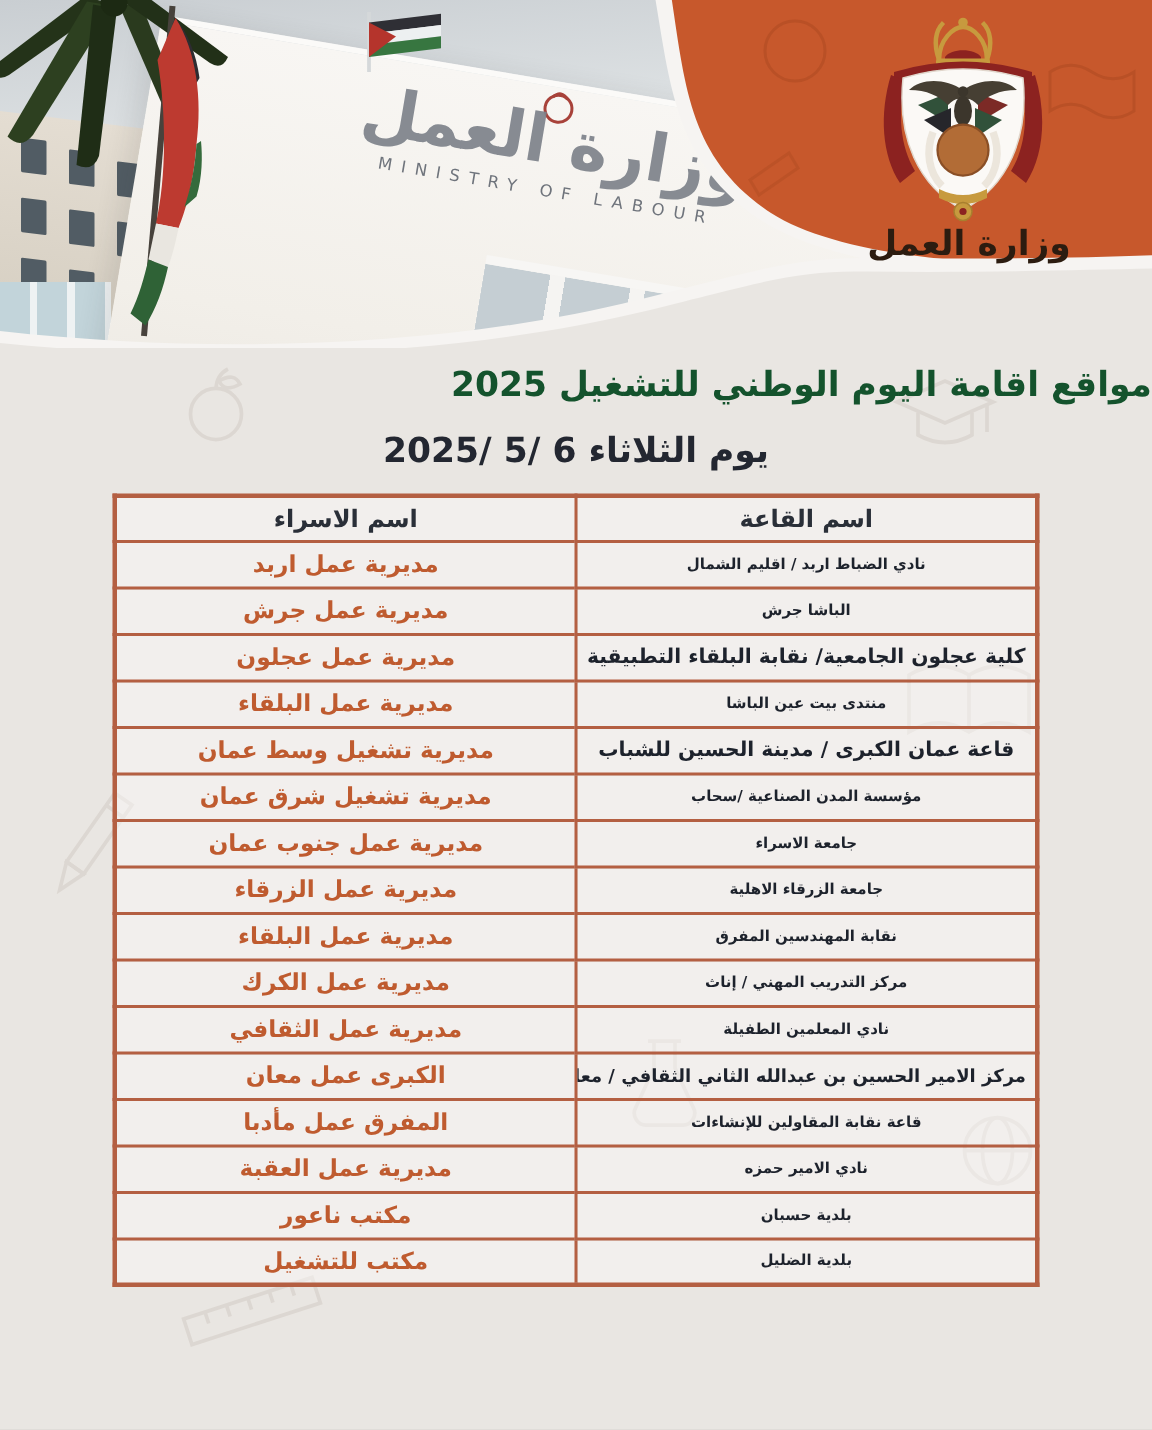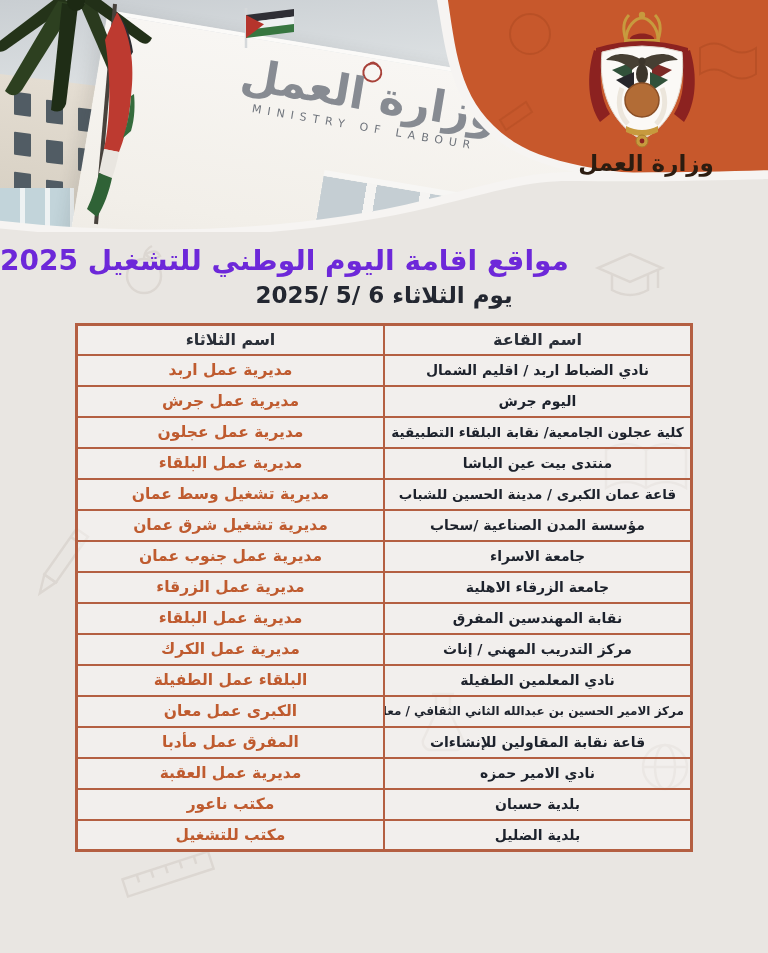--- a/index.html
+++ b/index.html
@@ -40,29 +40,29 @@
   .palm { left:-8px; top:-8px; }
   .flag-big { left:84px; top:0; }
   .flag-small { left:238px; top:2px; }
   .hero-overlay { position:absolute; inset:0; z-index:3; pointer-events:none; }
   .crest { position:absolute; left:578px; top:8px; z-index:4; }
   .ministry-name { position:absolute; left:560px; top:150px; width:172px; z-index:5;
     text-align:center; font-size:23px; font-weight:bold; color:#2c1c10; letter-spacing:.5px; }
 
   
   .content { position:relative; z-index:1; }
-  h1.title { margin-top:12px; text-align:left; font-size:28px; font-weight:bold; color:#6d28d9; }
-  h2.subtitle { margin-top:5px; text-align:center; font-size:23px; font-weight:bold; color:#232731; }
+  h1.title { margin-top:12px; text-align:right; font-size:23px; font-weight:bold; color:#14532d; }
+  h2.subtitle { margin-top:18px; text-align:center; font-size:23px; font-weight:bold; color:#232731; }
   table.loc { width:618px; margin:15px auto 0; border-collapse:collapse; table-layout:fixed;
     border:3px solid #b45f42; }
   .loc th, .loc td { border:2px solid #b45f42; text-align:center; vertical-align:middle;
     padding:3px 6px; background:rgba(252,251,250,.45); white-space:nowrap; overflow:hidden; }
   .loc th { height:30px; font-size:16px; font-weight:bold; color:#2a2f38; }
   .loc td { height:31px; font-weight:bold; }
-  .loc td.hall { color:#1d222c; font-size:14px; }
+  .loc td.hall { color:#1d222c; font-size:10px; }
   .loc td.dir  { color:#bf5b2f; font-size:15.5px; }
   .loc td.sz1 { font-size:13.5px; }
   .loc td.sz2 { font-size:12px; }
 </style>
 </head>
 <body>
 
 <div class="page">
 
   <div class="doodles">
@@ -196,30 +196,30 @@
   </header>
 
   <main class="content">
     <h1 class="title">مواقع اقامة اليوم الوطني للتشغيل 2025</h1>
     <h2 class="subtitle">يوم الثلاثاء 6 /5 /2025</h2>
 
     <table class="loc">
       <thead>
         <tr>
           <th>اسم القاعة</th>
-          <th>اسم الثلاثاء</th>
+          <th>اسم الاسراء</th>
         </tr>
       </thead>
       <tbody>
           <tr>
             <td class="hall">نادي الضباط اربد / اقليم الشمال</td>
             <td class="dir">مديرية عمل اربد</td>
           </tr>
           <tr>
-            <td class="hall">اليوم جرش</td>
+            <td class="hall">الباشا جرش</td>
             <td class="dir">مديرية عمل جرش</td>
           </tr>
           <tr>
             <td class="hall sz1">كلية عجلون الجامعية/ نقابة البلقاء التطبيقية</td>
             <td class="dir">مديرية عمل عجلون</td>
           </tr>
           <tr>
             <td class="hall">منتدى بيت عين الباشا</td>
             <td class="dir">مديرية عمل البلقاء</td>
           </tr>
@@ -242,21 +242,21 @@
           <tr>
             <td class="hall">نقابة المهندسين المفرق</td>
             <td class="dir">مديرية عمل البلقاء</td>
           </tr>
           <tr>
             <td class="hall">مركز التدريب المهني / إناث</td>
             <td class="dir">مديرية عمل الكرك</td>
           </tr>
           <tr>
             <td class="hall">نادي المعلمين الطفيلة</td>
-            <td class="dir">البلقاء عمل الطفيلة</td>
+            <td class="dir">مديرية عمل الثقافي</td>
           </tr>
           <tr>
             <td class="hall sz2">مركز الامير الحسين بن عبدالله الثاني الثقافي / معان</td>
             <td class="dir">الكبرى عمل معان</td>
           </tr>
           <tr>
             <td class="hall">قاعة نقابة المقاولين للإنشاءات</td>
             <td class="dir">المفرق عمل مأدبا</td>
           </tr>
           <tr>

